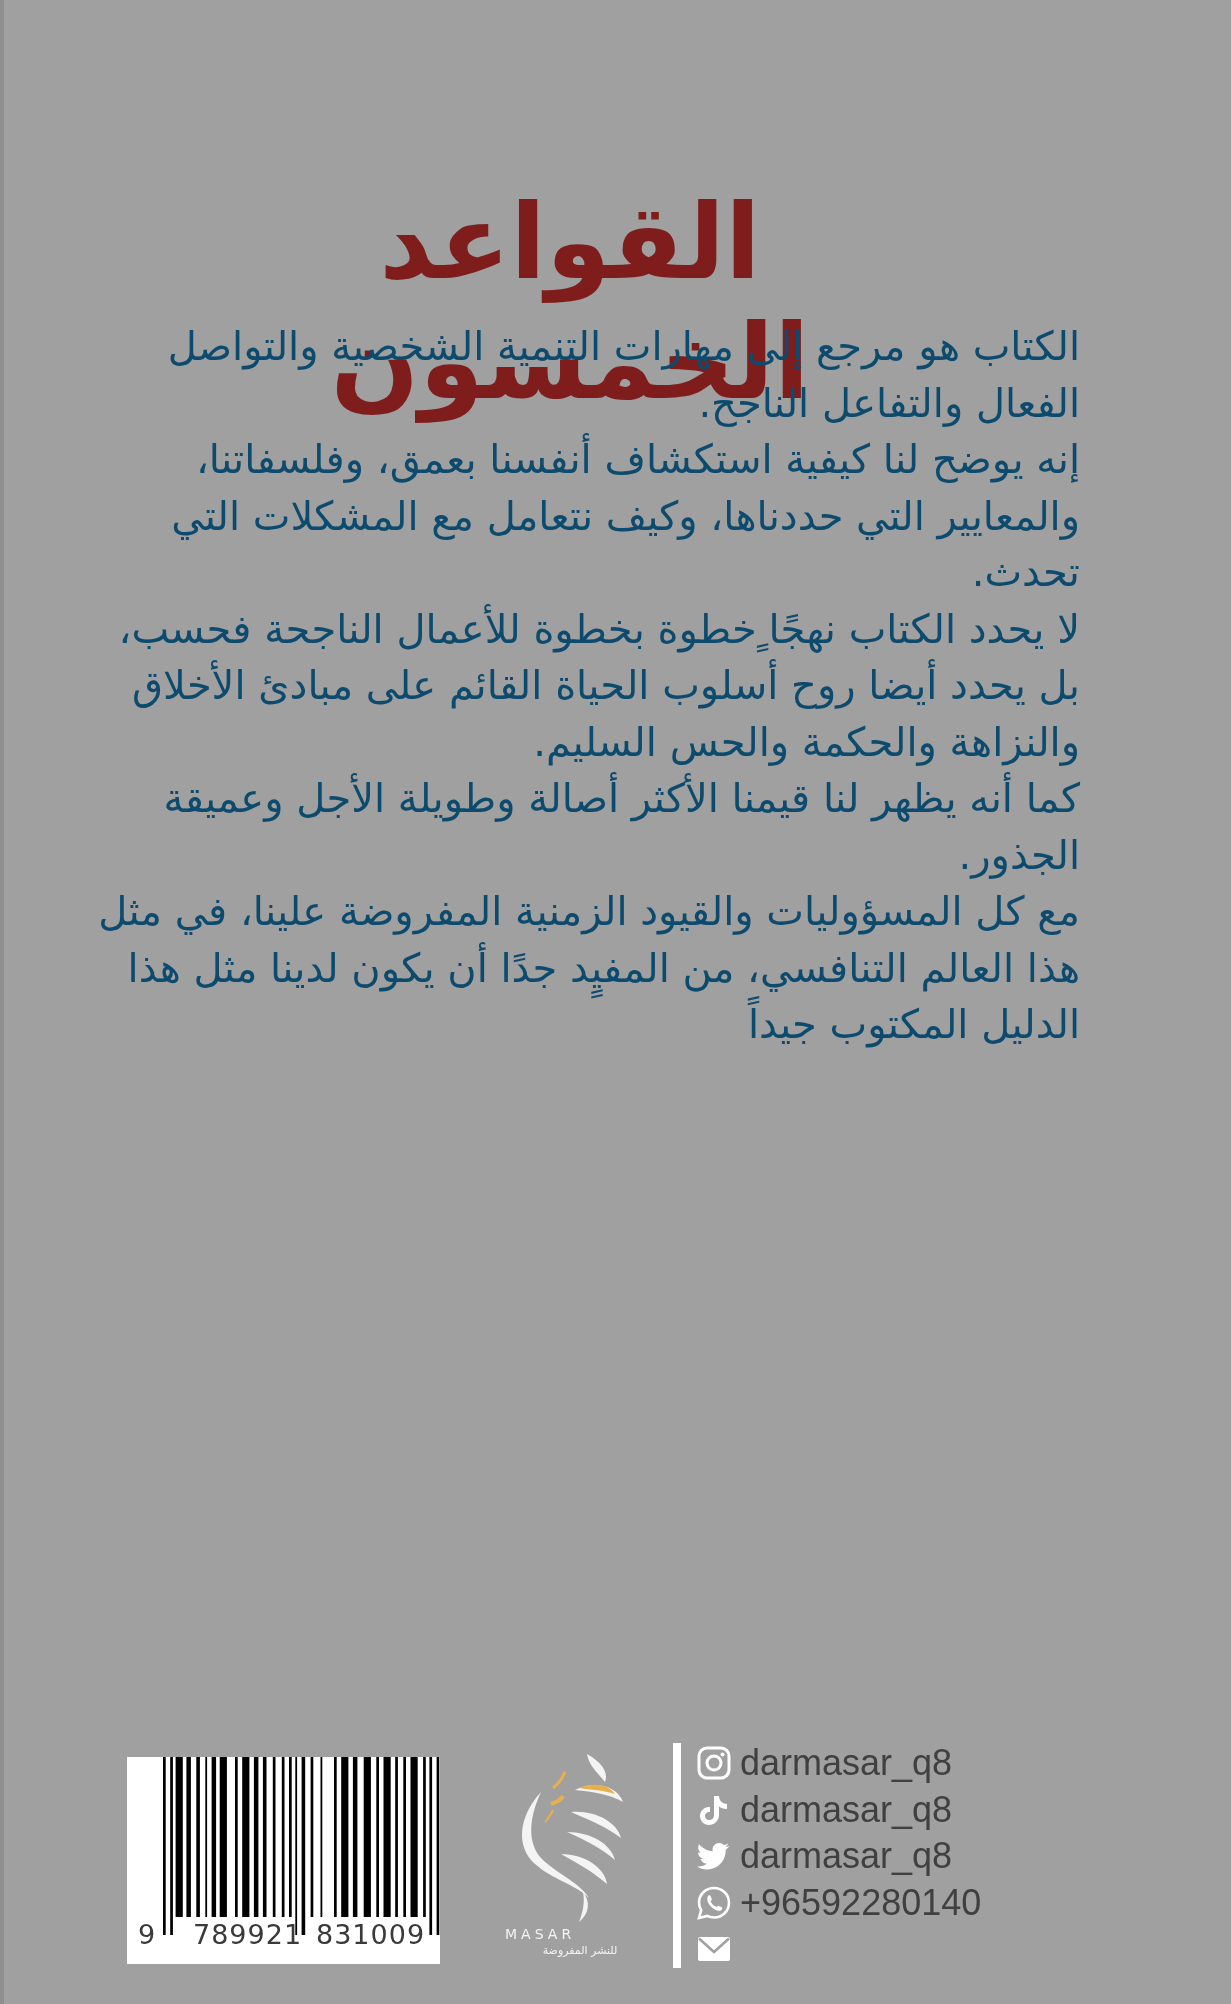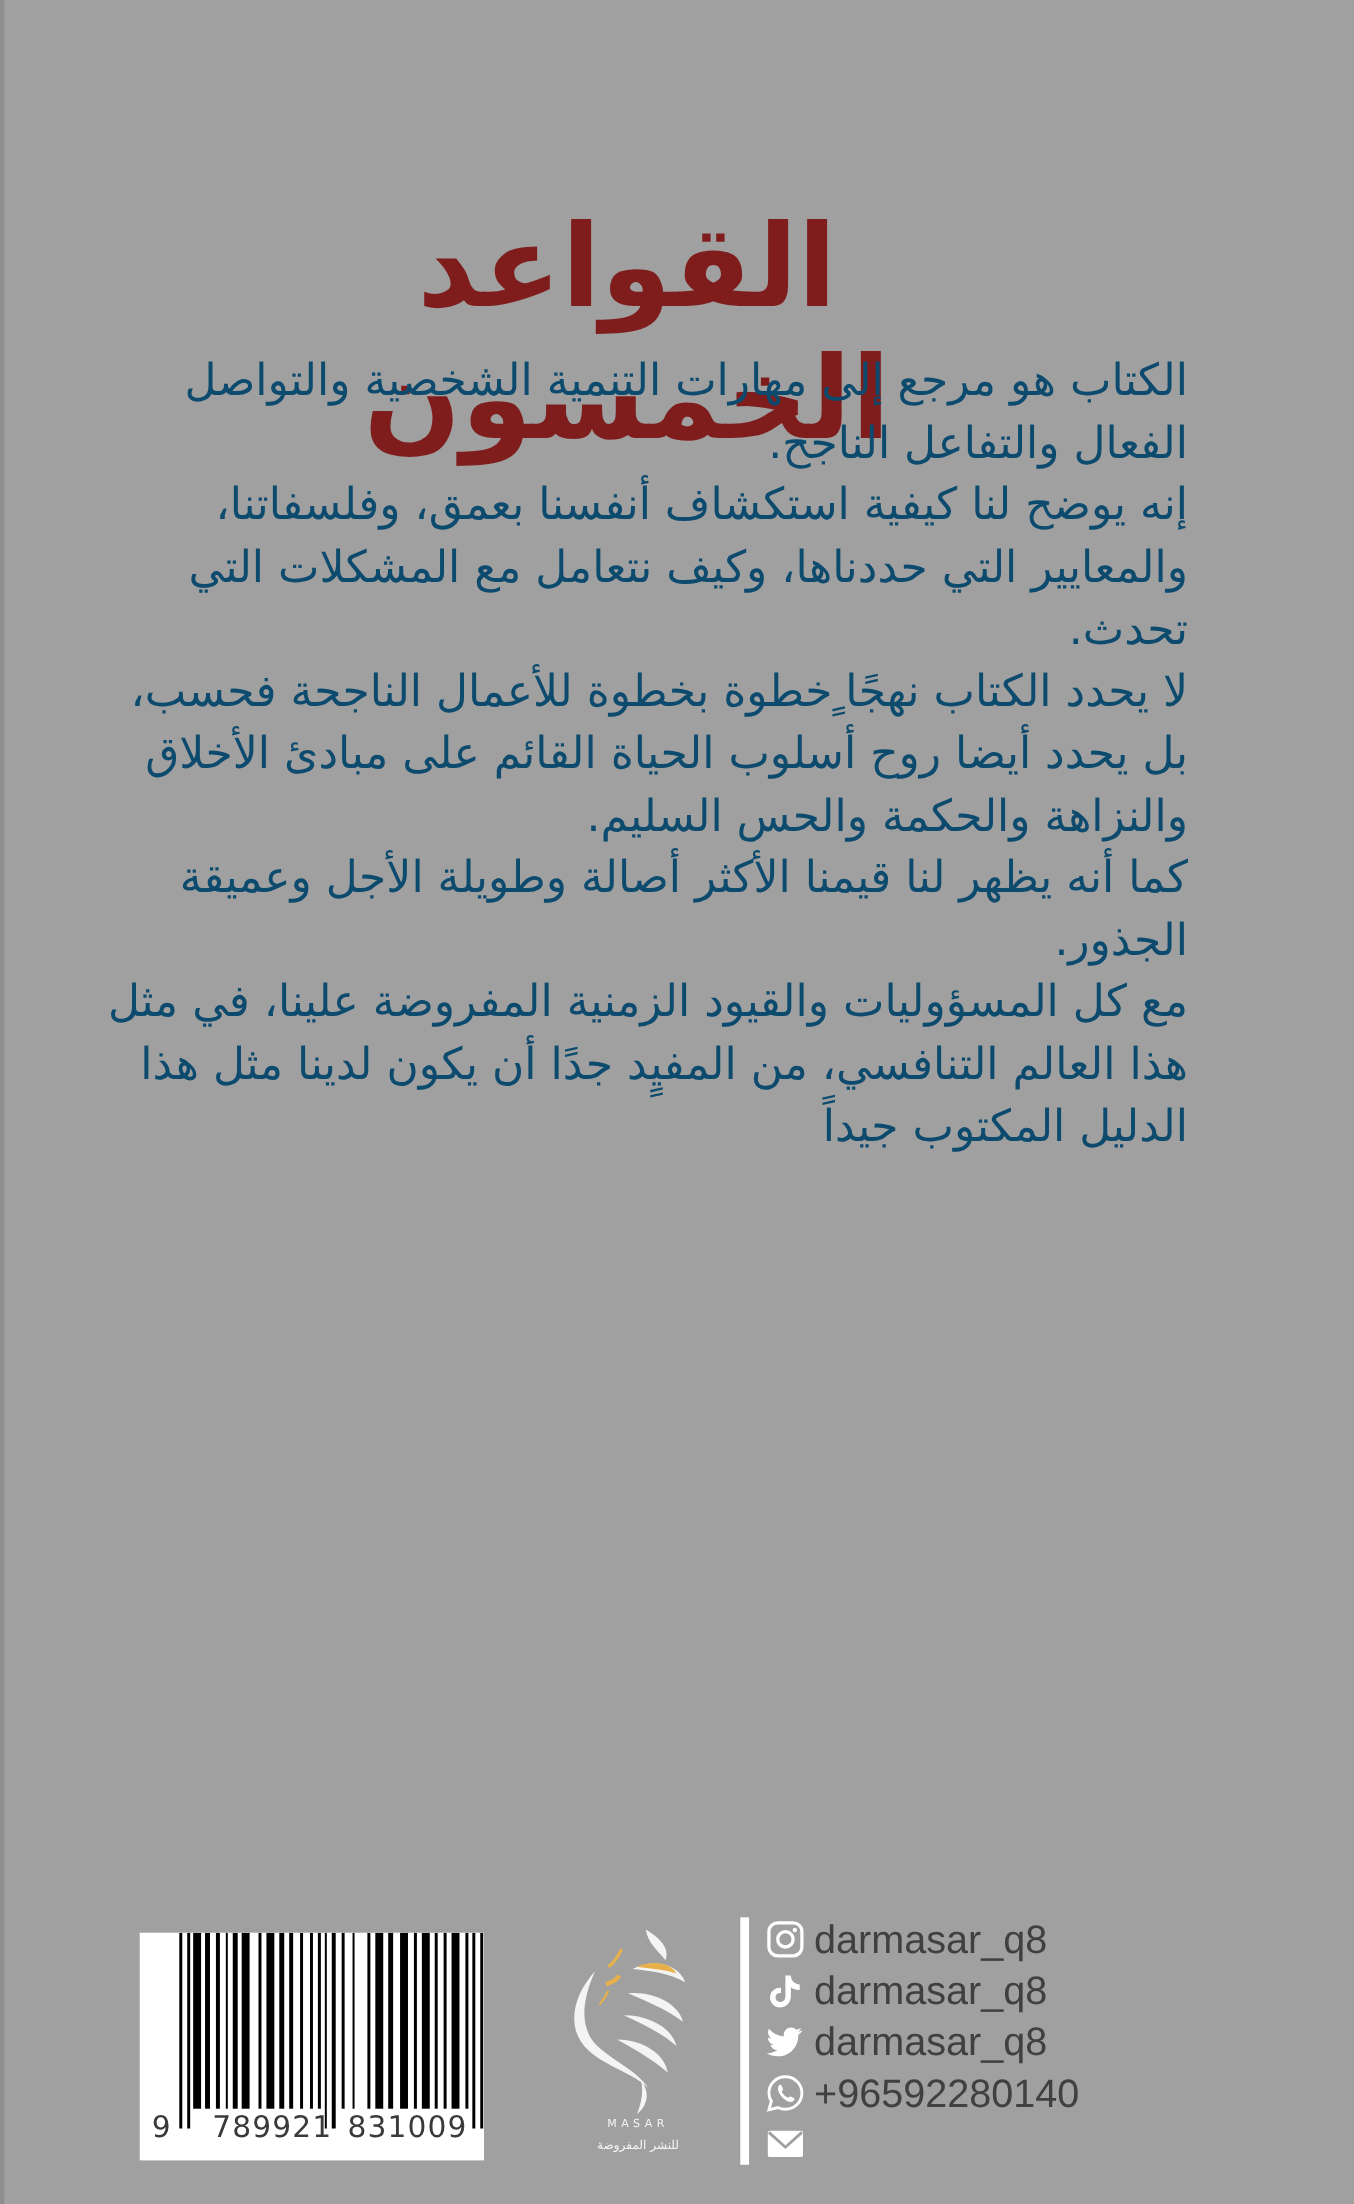--- a/index.html
+++ b/index.html
@@ -39,22 +39,22 @@
     font-family: "DejaVu Sans", sans-serif; font-size: 27px; color: #3a3a3a;
   }
   .barcode-digits span { position: absolute; top: 0; }
   .d-first { left: 11px; }
   .d-left { left: 66px; letter-spacing: 1px; }
   .d-right { left: 189px; letter-spacing: 1px; }
   .logo {
     position: absolute; left: 505px; top: 1742px; width: 150px; height: 230px;
   }
   .logo-latin {
-    position: absolute; left: 0; top: 184px; width: 150px; text-align: center;
-    font-family: "DejaVu Sans", sans-serif; font-size: 10px; letter-spacing: 4px;
+    position: absolute; left: 0; top: 184px; width: 150px; text-align: left;
+    font-family: "DejaVu Sans", sans-serif; font-size: 14px; letter-spacing: 4px;
     color: #f4f4f4;
   }
   .logo-arabic {
     position: absolute; left: 0; top: 202px; width: 150px; text-align: center;
     direction: rtl; font-family: "DejaVu Sans", sans-serif; font-size: 11px;
     color: #f4f4f4;
   }
   .divider {
     position: absolute; left: 673px; top: 1743px; width: 8px; height: 225px;
     background: #ffffff;

